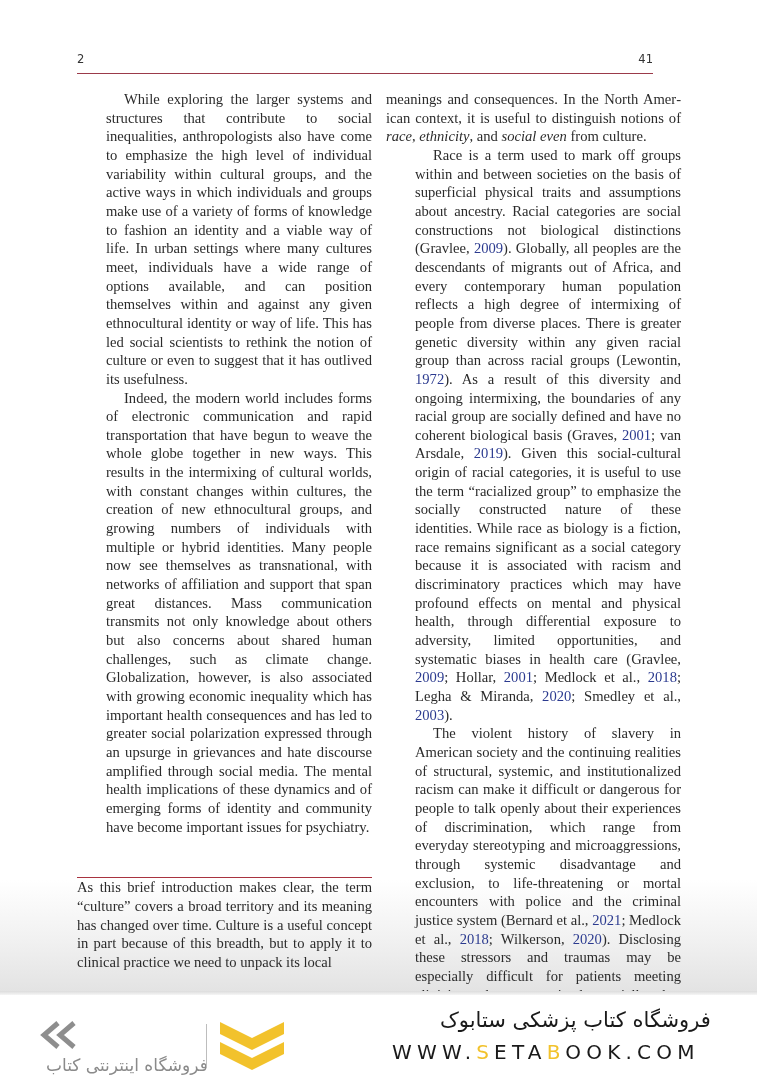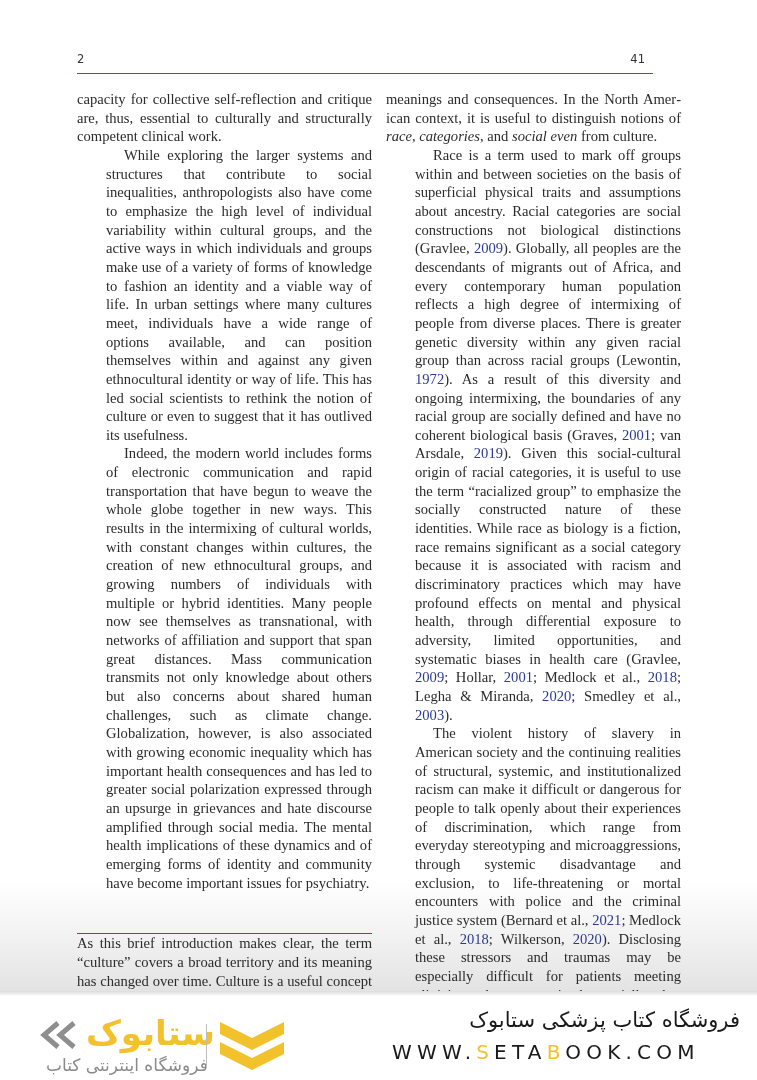--- a/index.html
+++ b/index.html
@@ -15,21 +15,21 @@
     background: linear-gradient(to bottom, #dcdcdc, #f6f6f6);
   }
 
   .running-head {
     position: absolute; left: 77px; top: 52px; width: 576px; height: 22px;
     font-family: "DejaVu Sans", "Liberation Sans", sans-serif; font-size: 11.5px; color: #333;
     border-bottom: 1.5px solid #9b3a4a;
   }
   .running-head .chap-num { position: absolute; left: 0; top: 0; }
   .running-head .chap-title { position: absolute; left: 18px; top: 0; letter-spacing: -0.1px; }
-  .running-head .page-num { position: absolute; right: 8px; top: 0; }
+  .running-head .page-num { position: absolute; right: 0; top: 0; }
 
   .col {
     position: absolute; top: 90px; width: 295px;
     font-size: 14.6px; line-height: 18.65px; text-align: justify; hyphens: manual;
     color: #2b2b2b;
   }
   .col-left { left: 77px; }
   .col-right { left: 386px; }
   .col p { margin: 0; }
   .col p.indent { text-indent: 18px; margin-left: 29px; }
@@ -52,63 +52,61 @@
     font-size: 34px; line-height: 40px; color: #f2c22c;
   }
   .logo-sub {
     position: absolute; left: 10px; top: 42px; font-family: "DejaVu Sans", sans-serif; font-size: 17px; color: #8a8a8a;
     direction: rtl;
   }
   .logo-divider { position: absolute; left: 206px; top: 1024px; width: 1px; height: 44px; background: #bdbdbd; }
   .logo-mark { position: absolute; left: 218px; top: 1018px; width: 68px; height: 56px; }
 
   .store-name {
-    position: absolute; left: 440px; top: 1008px; width: 300px; text-align: right;
+    position: absolute; left: 440px; top: 1008px; width: 300px; text-align: left;
     font-family: "DejaVu Sans", sans-serif; font-size: 21px; color: #1a1a1a; direction: rtl;
   }
   .store-url {
     position: absolute; left: 392px; top: 1040px; width: 352px;
     font-family: "DejaVu Sans", sans-serif; font-size: 20px; letter-spacing: 5.2px; color: #1a1a1a; white-space: nowrap;
   }
   .store-url .hl { color: #f2c22c; }
 </style>
 </head>
 <body>
 
 <div class="page">
 
   <div class="running-head">
     <span class="chap-num">2</span>
     <span class="page-num">41</span>
   </div>
 
   <div class="col col-left">
-    <p>capacity for collective self-reflection and critique are, thus, essential to culturally and structurally competent clinical work.</p>
     <p class="indent">While exploring the larger systems and struc­tures that contribute to social inequalities, anthro­pologists also have come to emphasize the high level of individual variability within cultural groups, and the active ways in which individuals and groups make use of a variety of forms of knowledge to fashion an identity and a viable way of life. In urban settings where many cultures meet, individuals have a wide range of options available, and can position themselves within and against any given ethnocultural identity or way of life. This has led social scientists to rethink the notion of culture or even to suggest that it has outlived its usefulness.</p>
     <p class="indent">Indeed, the modern world includes forms of electronic communication and rapid transporta­tion that have begun to weave the whole globe together in new ways. This results in the intermixing of cultural worlds, with constant changes within cultures, the creation of new ethnocultural groups, and growing numbers of individuals with multiple or hybrid identities. Many people now see themselves as transna­tional, with networks of affiliation and support that span great distances. Mass communication transmits not only knowledge about others but also concerns about shared human challenges, such as climate change. Globalization, however, is also associated with growing economic inequal­ity which has important health consequences and has led to greater social polarization expressed through an upsurge in grievances and hate dis­course amplified through social media. The men­tal health implications of these dynamics and of emerging forms of identity and community have become important issues for psychiatry.</p>
     <div class="section-rule"></div>
     <p>As this brief introduction makes clear, the term “culture” covers a broad territory and its meaning has changed over time. Culture is a useful concept in part because of this breadth, but to apply it to clinical practice we need to unpack its local</p>
   </div>
 
   <div class="col col-right">
-    <p><span>meanings and consequences. In the North Amer­ican context, it is useful to distinguish notions of </span><em>race</em><span>, </span><em>categories</em><span>, and </span><em>social even</em><span> from culture.</span></p>
+    <p><span>meanings and consequences. In the North Amer­ican context, it is useful to distinguish notions of </span><em>race</em><span>, </span><em>ethnicity</em><span>, and </span><em>social even</em><span> from culture.</span></p>
 
     <p class="indent"><span>Race is a term used to mark off groups within and between societies on the basis of superficial physical traits and assumptions about ancestry. Racial categories are social constructions not bio­logical distinctions (Gravlee, </span><a class="cite">2009</a><span>). Globally, all peoples are the descendants of migrants out of Africa, and every contemporary human population reflects a high degree of intermixing of people from diverse places. There is greater genetic diversity within any given racial group than across racial groups (Lewontin, </span><a class="cite">1972</a><span>). As a result of this diver­sity and ongoing intermixing, the boundaries of any racial group are socially defined and have no coherent biological basis (Graves, </span><a class="cite">2001</a><span>; van Arsdale, </span><a class="cite">2019</a><span>). Given this social-cultural origin of racial categories, it is useful to use the term “racialized group” to emphasize the socially constructed nature of these identities. While race as biology is a fiction, race remains significant as a social category because it is associated with racism and discriminatory practices which may have pro­found effects on mental and physical health, through differential exposure to adversity, limited opportunities, and systematic biases in health care (Gravlee, </span><a class="cite">2009</a><span>; Hollar, </span><a class="cite">2001</a><span>; Medlock et al., </span><a class="cite">2018</a><span>; Legha &amp; Miranda, </span><a class="cite">2020</a><span>; Smedley et al., </span><a class="cite">2003</a><span>).</span></p>
 
     <p class="indent"><span>The violent history of slavery in American soci­ety and the continuing realities of structural, sys­temic, and institutionalized racism can make it difficult or dangerous for people to talk openly about their experiences of discrimination, which range from everyday stereotyping and micro­aggressions, through systemic disadvantage and exclusion, to life-threatening or mortal encounters with police and the criminal justice system (Bernard et al., </span><a class="cite">2021</a><span>; Medlock et al., </span><a class="cite">2018</a><span>; Wilkerson, </span><a class="cite">2020</a><span>). Disclosing these stressors and traumas may be especially difficult for patients meeting clinicians who are perceived as racially other or who are associated with institutions implicated in racial bias. Racial stereotypes are internalized by every­one in society, including those who are the targets of discrimination and those who enjoy privileged sta­tus (Crawford et al., </span><a class="cite">2019</a><span>; Steele, </span><a class="cite">2011</a><span>). Clinicians need to work at becoming self aware, sensitive, and</span></p>
   </div>
 </div>
 
 <div class="banner">
   <div class="logo-wrap">
     <svg class="logo-chevrons" viewBox="0 0 50 32">
       <polyline points="22,4 8,16 22,28" fill="none" stroke="#8e8e8e" stroke-width="5" stroke-linejoin="miter"></polyline>
       <polyline points="38,4 24,16 38,28" fill="none" stroke="#8e8e8e" stroke-width="5" stroke-linejoin="miter"></polyline>
     </svg>
-    <span class="logo-word">ستابوک</span>
     <span class="logo-sub">فروشگاه اینترنتی کتاب</span>
   </div>
 </div>
 <div class="logo-divider"></div>
 <svg class="logo-mark" viewBox="0 0 68 56">
   <polygon points="2,4 34,20 66,4 66,16 34,32 2,16" fill="#f2c22c"></polygon>
   <polygon points="2,24 34,40 66,24 66,36 34,52 2,36" fill="#f2c22c"></polygon>
 </svg>
 
 <div class="store-name">فروشگاه کتاب پزشکی ستابوک</div>

